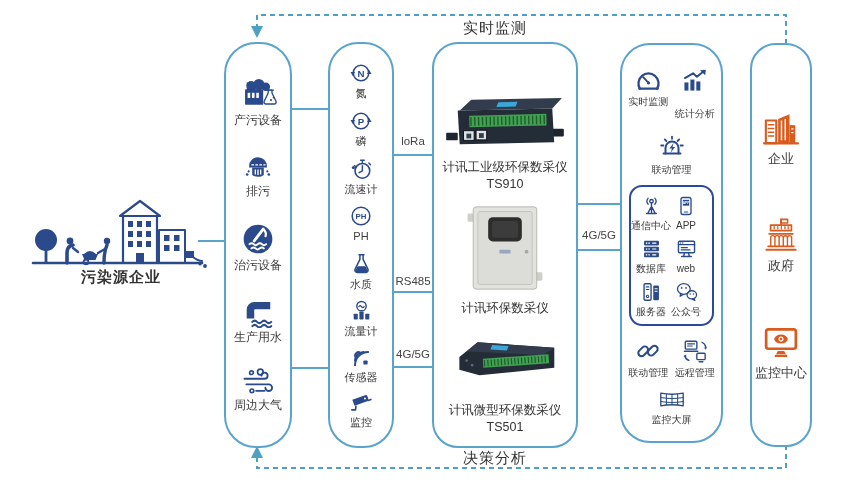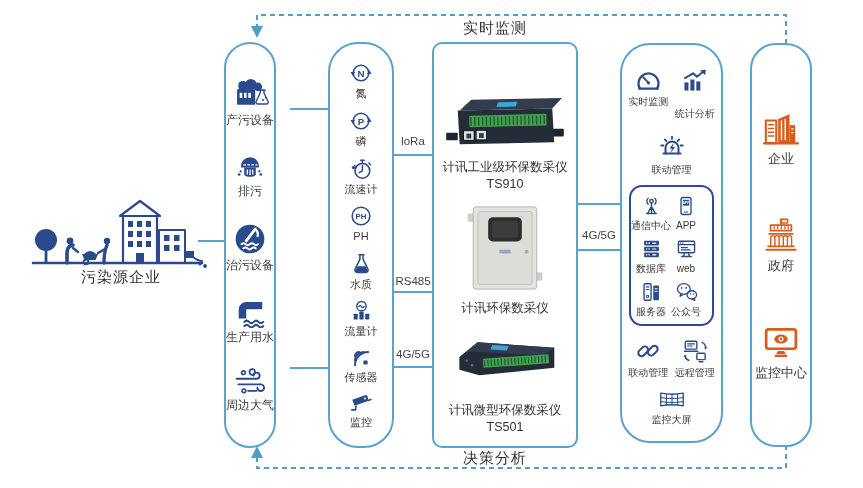--- a/index.html
+++ b/index.html
@@ -11,21 +11,21 @@
   .col{display:flex;flex-direction:column;align-items:center;justify-content:space-evenly}
   .item{display:flex;flex-direction:column;align-items:center;gap:3px}
   .lbl{font-size:12px;color:#3a3a3a;white-space:nowrap;line-height:1.1}
   .lbl.sm{font-size:11px}
   .lbl.xs{font-size:10px}
   .navy{color:#2a4a8b}
   .orange{color:#d95b1e}
   .s{fill:none;stroke:currentColor;stroke-linecap:round;stroke-linejoin:round}
   .linklbl{position:absolute;z-index:3;font-size:11.5px;color:#444;text-align:center;font-weight:500}
   .flowlbl{position:absolute;z-index:3;font-size:15px;color:#333;text-align:center;font-weight:500;letter-spacing:1px}
-  .srclbl{position:absolute;z-index:3;font-size:15px;color:#333;text-align:center;font-weight:400;letter-spacing:1px}
+  .srclbl{position:absolute;z-index:3;font-size:15px;color:#333;text-align:center;font-weight:700;letter-spacing:1px}
   .devname{font-size:12.5px;color:#333;font-weight:500;text-align:center;line-height:1.35;white-space:nowrap}
   
   .p-row{display:flex;justify-content:space-evenly;width:100%}
   .commbox{border:2px solid #2b4a9e;border-radius:13px;margin:10px 7px 0 7px;padding:8px 16px 7px 0;
            display:grid;grid-template-columns:1fr 1fr;row-gap:7px;justify-items:center;align-self:stretch}
   .dev{display:flex;flex-direction:column;align-items:center}
 </style>
 </head>
 <body>
 
@@ -92,21 +92,21 @@
       <rect x="134" y="49" width="5.5" height="6"></rect>
         <rect x="144" y="49" width="5.5" height="6"></rect>
     </g>
     <path d="M155 55 h9 v7 h-9 z" fill="currentColor"></path>
     <path d="M163 61 q5 4 9 4" class="s" stroke-width="2.2"></path>
     <circle cx="170" cy="68" r="1.6" fill="currentColor"></circle>
     <circle cx="175" cy="70" r="1.9" fill="currentColor"></circle>
   </svg>
   <div class="srclbl" style="left:28px;top:268px;width:186px">污染源企业</div>
 
-  <div class="box col" style="left:224px;top:42px;width:52px;height:406px;border-radius:32px;padding:10px 0">
+  <div class="box col" style="left:224px;top:42px;width:68px;height:406px;border-radius:32px;padding:10px 0">
     <div class="item">
       <svg class="navy" width="38" height="33" viewBox="0 0 44 38">
         <circle cx="14" cy="9" r="5.5" fill="currentColor"></circle>
           <circle cx="23" cy="7.5" r="6.5" fill="currentColor"></circle>
           <circle cx="31" cy="10" r="5" fill="currentColor"></circle>
         <rect x="9" y="5" width="4" height="10" fill="currentColor"></rect>
           <rect x="15" y="7" width="4" height="8" fill="currentColor"></rect>
         <rect x="7" y="13" width="21" height="18" rx="1" fill="currentColor"></rect>
         <rect x="10" y="17" width="3" height="6" fill="#fff"></rect>
           <rect x="15" y="17" width="3" height="6" fill="#fff"></rect>
@@ -229,21 +229,21 @@
       <svg class="navy" width="24" height="22" viewBox="0 0 26 24">
         <path d="M3.5 8.5 L17.5 3.5 a2 2 0 0 1 2.5 1.2 l1 2.8 a2 2 0 0 1 -1.2 2.6 L6 15 Z" fill="currentColor"></path>
         <circle cx="17.3" cy="7" r="1.1" fill="#fff"></circle>
         <path d="M20.8 9.2 l3 -1.1" class="s" stroke-width="1.8"></path>
         <path d="M7.5 15.5 L7 19.5 H3" class="s" stroke-width="1.8"></path>
       </svg>
       <span class="lbl sm">监控</span>
     </div>
   </div>
 
-  <div class="box" style="left:432px;top:42px;width:146px;height:406px;border-radius:10px;display:flex;flex-direction:column;align-items:center">
+  <div class="box" style="left:432px;top:42px;width:146px;height:406px;border-radius:26px;display:flex;flex-direction:column;align-items:center">
     <div class="dev" style="margin-top:52px">
       <svg width="124" height="54" viewBox="0 0 126 56">
         <rect x="2" y="38" width="12" height="8" rx="1" fill="#1d2530"></rect>
         <rect x="112" y="34" width="12" height="8" rx="1" fill="#1d2530"></rect>
         <polygon points="16,15 28,4 122,2 112,13" fill="#323c4c"></polygon>
         <polygon points="14,15 112,13 114,48 16,50" fill="#242c38"></polygon>
         <polygon points="56,6.5 76,6 74,11 54,11.5" fill="#3aa7d8"></polygon>
         <line x1="26" y1="26.5" x2="106" y2="24.5" stroke="#41a052" stroke-width="12"></line>
         <line x1="27" y1="26.5" x2="105" y2="24.5" stroke="#1e5c2a" stroke-width="9" stroke-dasharray="1.4 2.6"></line>
         <rect x="20" y="36" width="11" height="10" fill="#dfe3e6" stroke="#0d1117"></rect>

